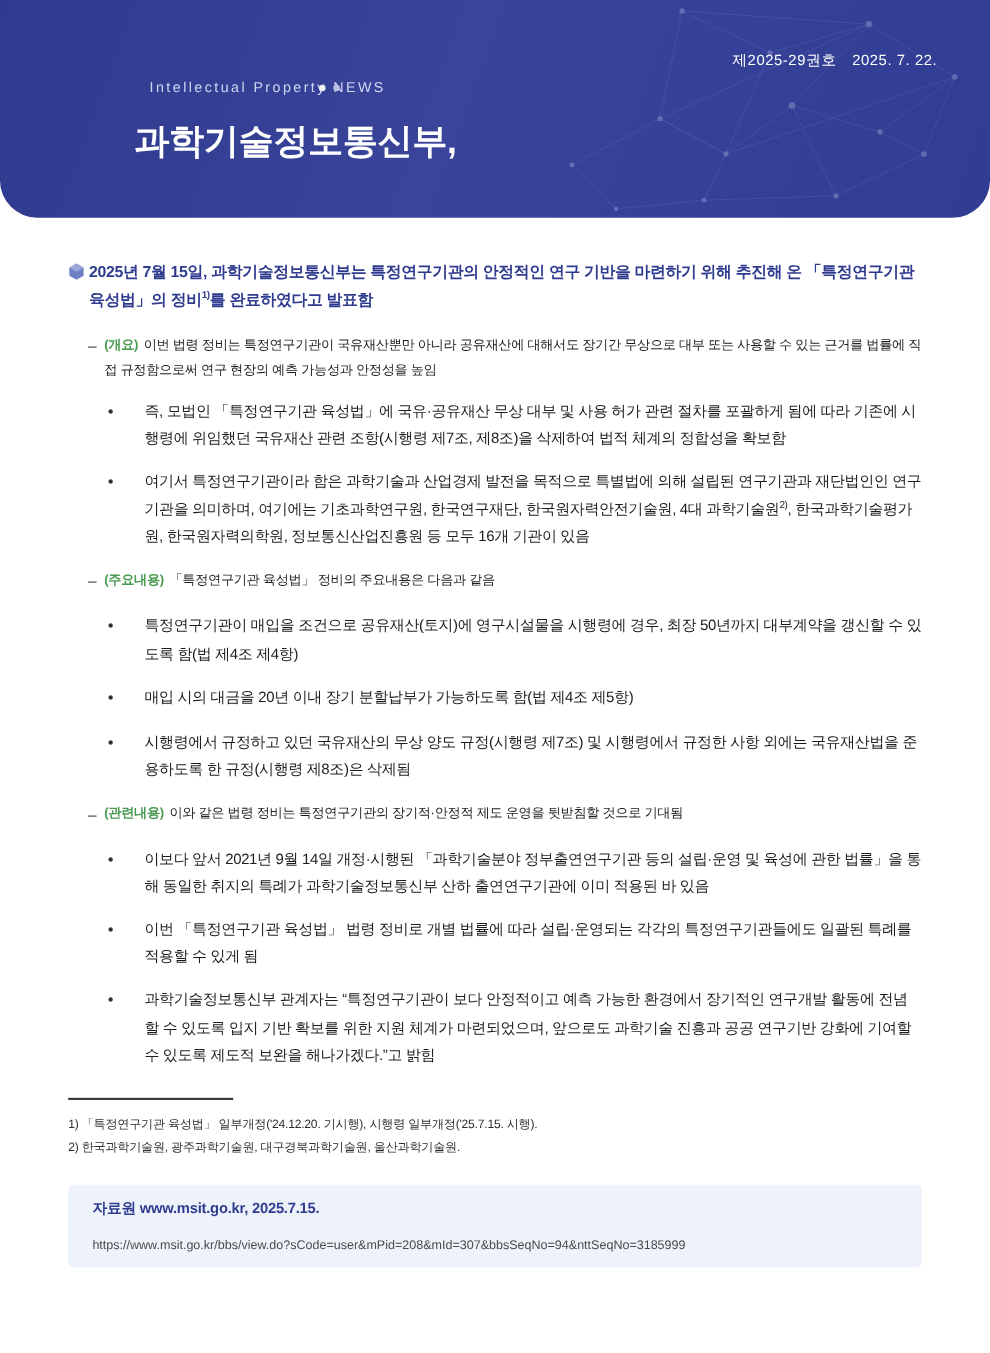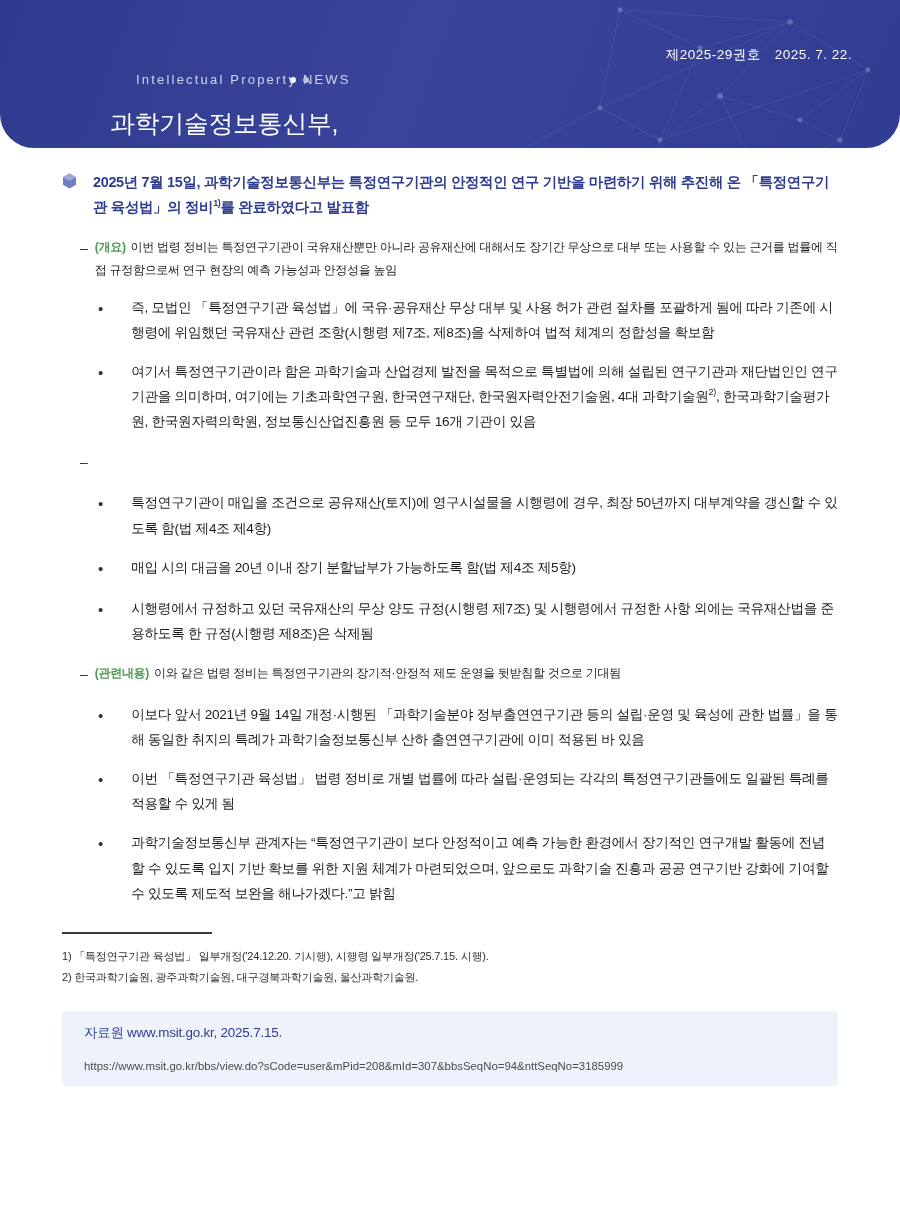--- a/index.html
+++ b/index.html
@@ -13,21 +13,21 @@
     font-family: "Liberation Sans", sans-serif;
     color: #1a1a1a;
     position: relative;
     overflow: hidden;
   }
 
   
   .header {
     position: relative;
     margin: 0 0 0 0;
-    height: 148px;
+    height: 198px;
     background: linear-gradient(110deg, #2f3b8e 0%, #39449a 45%, #313d92 100%);
     border-bottom-left-radius: 34px;
     border-bottom-right-radius: 34px;
     overflow: hidden;
   }
   .header-net {
     position: absolute;
     inset: 0;
     opacity: 0.35;
   }
@@ -60,37 +60,38 @@
   .dot-pair i {
     display: block;
     width: 6px; height: 6px;
     border-radius: 50%;
     background: #f2f2f2;
   }
   .dot-pair i.faint { background: #b9c0e4; }
   .head-title {
     position: absolute;
     top: 104px;
-    left: 110px;
+    left: 122px;
     color: #ffffff;
-    font-size: 25px;
-    font-weight: 400;
+    font-size: 32px;
+    font-weight: 700;
     line-height: 1.55;
     letter-spacing: -0.4px;
   }
 
   
   .content {
     padding: 22px 62px 0 62px;
   }
 
   .lead {
     display: flex;
     align-items: flex-start;
-    gap: 16px;
+    gap: 4px;
+    margin-top: 16px;
   }
   .lead-icon {
     flex: 0 0 auto;
     margin-top: 3px;
   }
   .lead-text {
     color: #2f3b8e;
     font-weight: 700;
     font-size: 14.4px;
     line-height: 1.75;
@@ -162,21 +163,21 @@
   
   .source-box {
     margin-top: 22px;
     background: #eef3fb;
     border-radius: 4px;
     padding: 13px 20px 14px 22px;
   }
   .source-title {
     color: #2f3b8e;
     font-size: 13.4px;
-    font-weight: 400;
+    font-weight: 700;
     letter-spacing: -0.2px;
   }
   .source-url {
     color: #4a4a4a;
     font-size: 11.4px;
     margin-top: 18px;
     word-break: break-all;
   }
 </style>
 </head>
@@ -251,20 +252,23 @@
 
   <div class="bullet-item">
     <span class="bullet-mark">•</span>
     <div class="bullet-body">
       <span>여기서 특정연구기관이라 함은 과학기술과 산업경제 발전을 목적으로 특별법에 의해 설립된 연구기관과 재단법인인 연구기관을 의미하며, 여기에는 기초과학연구원, 한국연구재단, 한국원자력안전기술원, 4대 과학기술원</span><span class="sub">2)</span><span>, 한국과학기술평가원, 한국원자력의학원, 정보통신산업진흥원 등 모두 16개 기관이 있음</span>
     </div>
   </div>
 
   <div class="dash-item">
     <span class="dash-mark">–</span>
+    <div class="dash-body">
+      <span class="tag">(주요내용)</span><span>「특정연구기관 육성법」 정비의 주요내용은 다음과 같음</span>
+    </div>
   </div>
 
   <div class="bullet-item">
     <span class="bullet-mark">•</span>
     <div class="bullet-body">특정연구기관이 매입을 조건으로 공유재산(토지)에 영구시설물을 시행령에 경우, 최장 50년까지 대부계약을 갱신할 수 있도록 함(법 제4조 제4항)</div>
   </div>
   <div class="bullet-item">
     <span class="bullet-mark">•</span>
     <div class="bullet-body">매입 시의 대금을 20년 이내 장기 분할납부가 가능하도록 함(법 제4조 제5항)</div>
   </div>

